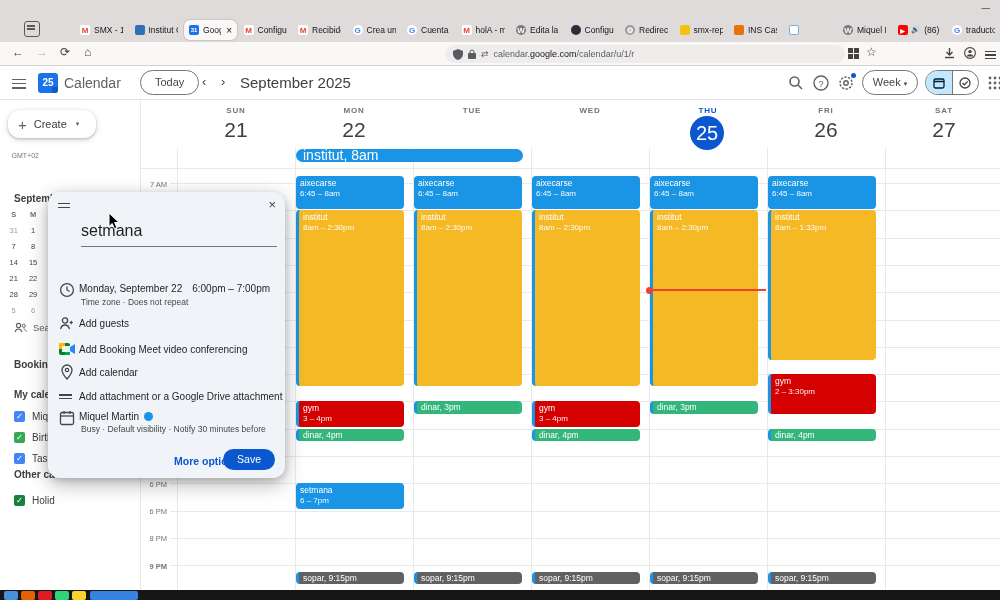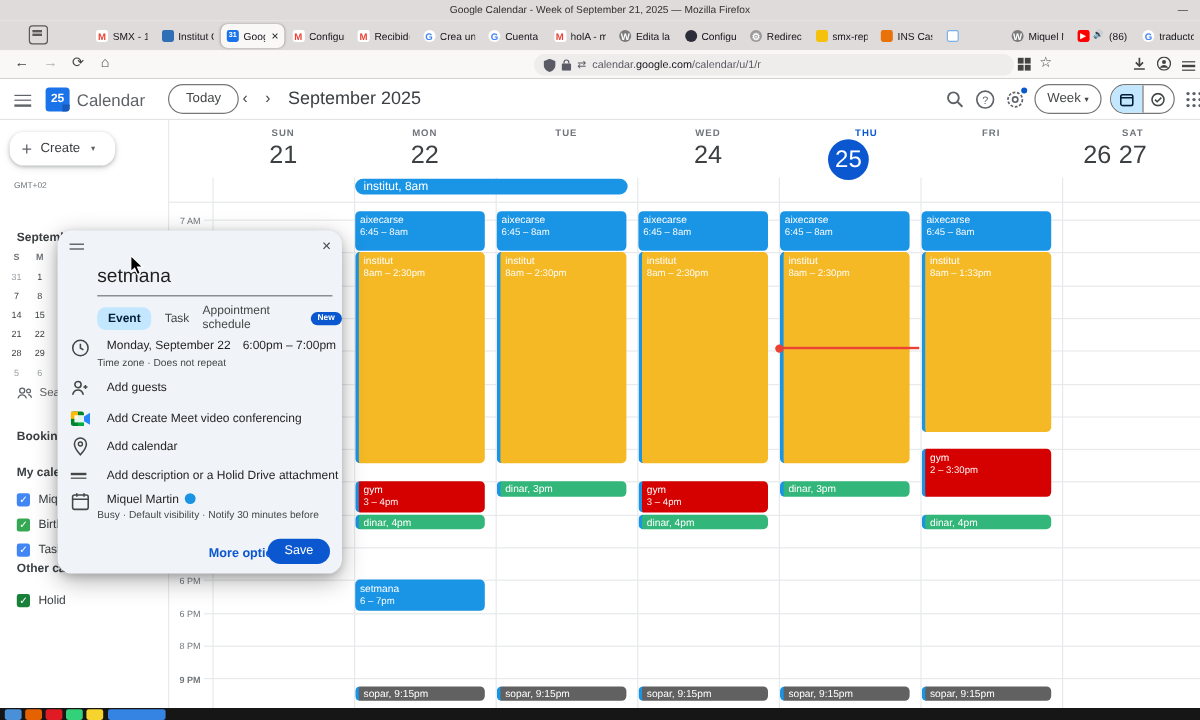--- a/index.html
+++ b/index.html
@@ -66,51 +66,50 @@
   #gridlayer { position:absolute; left:0; top:0; width:1000px; height:524px; }
   .dow-lbl { position:absolute; top:40px; width:118px; text-align:center; font-size:8px; letter-spacing:.8px; color:#70757a; font-weight:bold; }
   .num-lbl { position:absolute; top:52px; width:118px; text-align:center; font-size:21px; color:#3c4043; }
   .num-today { position:absolute; top:50px; left:41px; width:34px; height:34px; background:#0b57d0; color:#fff; border-radius:50%; text-align:center; line-height:34px; font-size:20px; }
   .gmt { position:absolute; left:3px; top:86px; width:36px; font-size:7px; color:#70757a; text-align:right; }
   .hourlbl { position:absolute; width:30px; text-align:right; font-size:7.5px; color:#70757a; }
   .hline { position:absolute; height:1px; background:#e7e9ec; }
   .vline { position:absolute; width:1px; background:#e7e9ec; }
   .evt { position:absolute; border-radius:4px; color:#fff; font-size:8.5px; line-height:10.5px; padding:2px 4px; overflow:hidden; white-space:nowrap; }
   .evt .t2 { font-size:8px; opacity:.95; }
-  .allday { position:absolute; border-radius:7px; color:#fff; font-size:10px; line-height:13px; padding:0 7px; overflow:hidden; }
+  .allday { position:absolute; border-radius:7px; color:#fff; font-size:14px; line-height:13px; padding:0 7px; overflow:hidden; }
   .nowline { position:absolute; height:2px; background:#ea4335; }
   .nowdot { position:absolute; width:7px; height:7px; border-radius:50%; background:#ea4335; }
 
   
   .dialog { position:absolute; left:48px; top:126px; width:237px; height:286px; background:#f0f4f9; border-radius:12px; box-shadow:0 6px 20px rgba(0,0,0,.3),0 2px 6px rgba(0,0,0,.15); z-index:50; }
   .dlg-handle { position:absolute; left:10px; top:11px; width:12px; height:5px; border-top:1.6px solid #444746; border-bottom:1.6px solid #444746; }
   .dlg-close { position:absolute; right:9px; top:5px; font-size:13px; color:#444746; }
   .dlg-title { position:absolute; left:33px; top:30px; font-size:16px; color:#1f1f1f; }
   .dlg-underline { position:absolute; left:33px; right:8px; top:54px; height:1px; background:#747775; }
   .dlg-tabs { position:absolute; left:33px; top:62px; display:flex; align-items:center; gap:11px; }
   .tab-event { background:#c2e7ff; color:#001d35; font-size:10px; font-weight:bold; padding:4px 9px; border-radius:7px; }
   .tab-plain { font-size:10px; color:#444746; }
   .new-badge { background:#0b57d0; color:#fff; font-size:7px; font-weight:bold; padding:2px 6px; border-radius:8px; margin-left:-6px; }
   .dlg-ic { position:absolute; left:11px; width:16px; height:16px; color:#444746; }
-  .dlg-line { position:absolute; left:41px; font-size:10px; color:#1f1f1f; white-space:nowrap; }
+  .dlg-line { position:absolute; left:31px; font-size:10px; color:#1f1f1f; white-space:nowrap; }
   .dlg-sub { position:absolute; left:33px; font-size:8.5px; color:#444746; white-space:nowrap; }
   .owner-dot { display:inline-block; width:9px; height:9px; border-radius:50%; background:#1a94e5; vertical-align:-1px; margin-left:5px; }
   .more-opt { position:absolute; left:126px; top:263px; font-size:10.5px; font-weight:bold; color:#0b57d0; }
   .save-btn { position:absolute; right:10px; top:257px; height:21px; padding:0 14px; background:#0b57d0; color:#fff; font-size:10.5px; border-radius:11px; line-height:21px; }
 
   .cursor { position:absolute; left:108px; top:212px; z-index:60; }
   .taskbar { position:absolute; left:0; top:590px; width:1000px; height:10px; background:#161616; z-index:70; }
   .tb-chip { position:absolute; top:1px; width:14px; height:9px; border-radius:2px; }
   svg { display:block; }
 </style>
 </head>
 <body>
 
 <div class="titlebar">
-  <span>Google Calendar - Week of September 21, 2025 — Mozilla Firefox</span>
   <span class="minimize">—</span>
 </div>
 <div class="tabbar">
   <div class="tablist-btn"></div>
   <div id="tabs">
       <div class="tab" style="left: 75px; width: 53px;">
         <div class="fav" style="background: rgb(255, 255, 255); color: rgb(234, 67, 53);">M</div>
         <div class="tlabel">SMX - 1 - C</div>
       </div>
       <div class="tab" style="left: 129.5px; width: 53px;">
@@ -361,25 +360,24 @@
 
   </div>
 
   <div id="gridlayer">
       <div class="dow-lbl" style="left: 177px;">SUN</div>
       <div class="num-lbl" style="left: 177px;">21</div>
       <div class="dow-lbl" style="left: 295px;">MON</div>
       <div class="num-lbl" style="left: 295px;">22</div>
       <div class="dow-lbl" style="left: 413px;">TUE</div>
       <div class="dow-lbl" style="left: 531px;">WED</div>
-      <div class="num-lbl" style="left: 531px;">24</div>
-      <div class="dow-lbl" style="left: 663px; color: rgb(11, 87, 208);">THU</div>
+      <div class="dow-lbl" style="left: 649px; color: rgb(11, 87, 208);">THU</div>
       <div class="num-today" style="left: 690px;">25</div>
       <div class="dow-lbl" style="left: 767px;">FRI</div>
-      <div class="num-lbl" style="left: 808px; text-align: right;">26</div>
+      <div class="num-lbl" style="left: 767px;">26</div>
       <div class="dow-lbl" style="left: 885px;">SAT</div>
       <div class="num-lbl" style="left: 885px;">27</div>
       <div class="gmt">GMT+02</div>
       <div class="hline" style="left: 177px; top: 117px; width: 823px;"></div>
       <div class="hline" style="left: 170px; top: 117px; width: 7px;"></div>
       <div class="hourlbl" style="left: 137px; top: 113.5px;">7 AM</div>
       <div class="hline" style="left: 177px; top: 144.3px; width: 823px;"></div>
       <div class="hline" style="left: 170px; top: 144.3px; width: 7px;"></div>
       <div class="hourlbl" style="left: 137px; top: 140.8px;">8 AM</div>
       <div class="hline" style="left: 177px; top: 171.6px; width: 823px;"></div>
@@ -498,56 +496,50 @@
       <div class="evt" style="left: 768px; top: 506.025px; width: 108px; height: 12.15px; background: rgb(97, 97, 97); border-left: 3.5px solid rgb(26, 148, 229); padding: 1px 4px; line-height: 11px;">sopar, 9:15pm</div>
       <div class="nowline" style="left: 649px; top: 223.47px; width: 117px;"></div>
       <div class="nowdot" style="left: 646px; top: 220.97px;"></div>
     </div>
 
   <div class="dialog">
     <div class="dlg-handle"></div>
     <span class="dlg-close">×</span>
     <div class="dlg-title">setmana</div>
     <div class="dlg-underline"></div>
-    <div class="dlg-tabs">
-      <span class="tab-event">Event</span>
-      <span class="tab-plain">Task</span>
-      <span class="tab-plain">Appointment schedule</span>
-      <span class="new-badge">New</span>
-    </div>
     <svg class="dlg-ic" style="top:90px" viewBox="0 0 16 16">
         <circle cx="8" cy="8" r="6.4" fill="none" stroke="#444746" stroke-width="1.3"></circle>
         <path d="M8 4.5V8l2.5 1.5" fill="none" stroke="#444746" stroke-width="1.3"></path>
       </svg>
     <div class="dlg-line" style="top:91px"><span>Monday, September 22</span><span style="margin-left:10px">6:00pm  –  7:00pm</span></div>
     <div class="dlg-sub" style="top:105px">Time zone · Does not repeat</div>
     <svg class="dlg-ic" style="top:123px" viewBox="0 0 16 14">
         <circle cx="6" cy="4.5" r="2.6" fill="none" stroke="#444746" stroke-width="1.3"></circle>
         <path d="M1.5 13c.7-2.6 2.4-4 4.5-4s3.8 1.4 4.5 4" fill="none" stroke="#444746" stroke-width="1.3"></path>
         <path d="M12.2 4.8v3.4M10.5 6.5h3.4" stroke="#444746" stroke-width="1.2"></path>
       </svg>
     <div class="dlg-line" style="top:126px">Add guests</div>
     <svg class="dlg-ic" style="top:149px" viewBox="0 0 16 12">
         <rect x="0" y="0" width="11" height="12" rx="2" fill="#00832d"></rect>
         <rect x="0" y="0" width="6" height="6" fill="#ffba00"></rect>
         <rect x="6" y="6" width="5" height="6" fill="#00ac47"></rect>
         <path d="M11 4l5-3v10l-5-3z" fill="#2684fc"></path>
         <rect x="3" y="3" width="8" height="6" fill="#fff" opacity=".9"></rect>
       </svg>
-    <div class="dlg-line" style="top:152px">Add Create Meet video conferencing</div>
+    <div class="dlg-line" style="top:152px">Add Booking Meet video conferencing</div>
     <svg class="dlg-ic" style="top:172px" viewBox="0 0 16 16">
         <path d="M8 1a5 5 0 015 5c0 3.5-5 9-5 9S3 9.5 3 6a5 5 0 015-5z" fill="none" stroke="#444746" stroke-width="1.3"></path>
         <circle cx="8" cy="6" r="1.7" fill="none" stroke="#444746" stroke-width="1.2"></circle>
       </svg>
     <div class="dlg-line" style="top:175px">Add calendar</div>
     <div class="dlg-ic" style="top:200px">
         <i style="display:block;width:13px;height:1.5px;background:#444746;margin:2px 0"></i>
         <i style="display:block;width:13px;height:1.5px;background:#444746;margin:2px 0"></i>
       </div>
-    <div class="dlg-line" style="top:199px">Add description or a Holid Drive attachment</div>
+    <div class="dlg-line" style="top:199px">Add attachment or a Google Drive attachment</div>
     <svg class="dlg-ic" style="top:218px" viewBox="0 0 16 16">
         <rect x="1.5" y="2.5" width="13" height="12" rx="1.5" fill="none" stroke="#444746" stroke-width="1.3"></rect>
         <path d="M1.5 6h13" stroke="#444746" stroke-width="1.3"></path>
         <path d="M5 1v3M11 1v3" stroke="#444746" stroke-width="1.3"></path>
       </svg>
     <div class="dlg-line" style="top:219px"><span>Miquel Martin</span><span class="owner-dot"></span></div>
     <div class="dlg-sub" style="top:232px">Busy · Default visibility · Notify 30 minutes before</div>
     <div class="more-opt">More options</div>
     <div class="save-btn">Save</div>
   </div>

